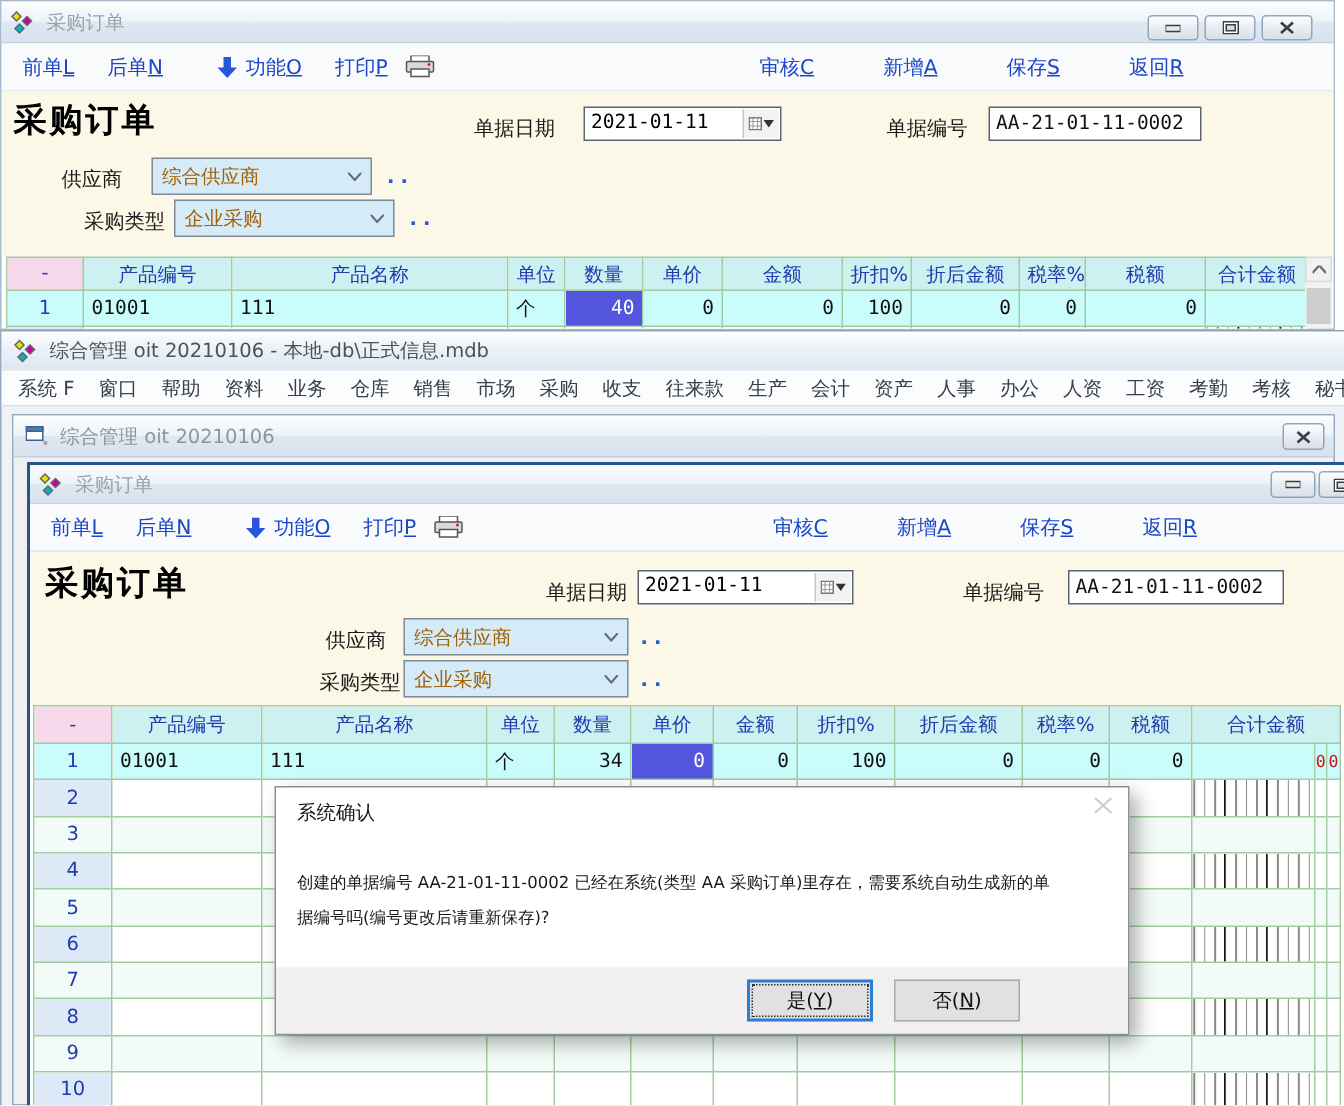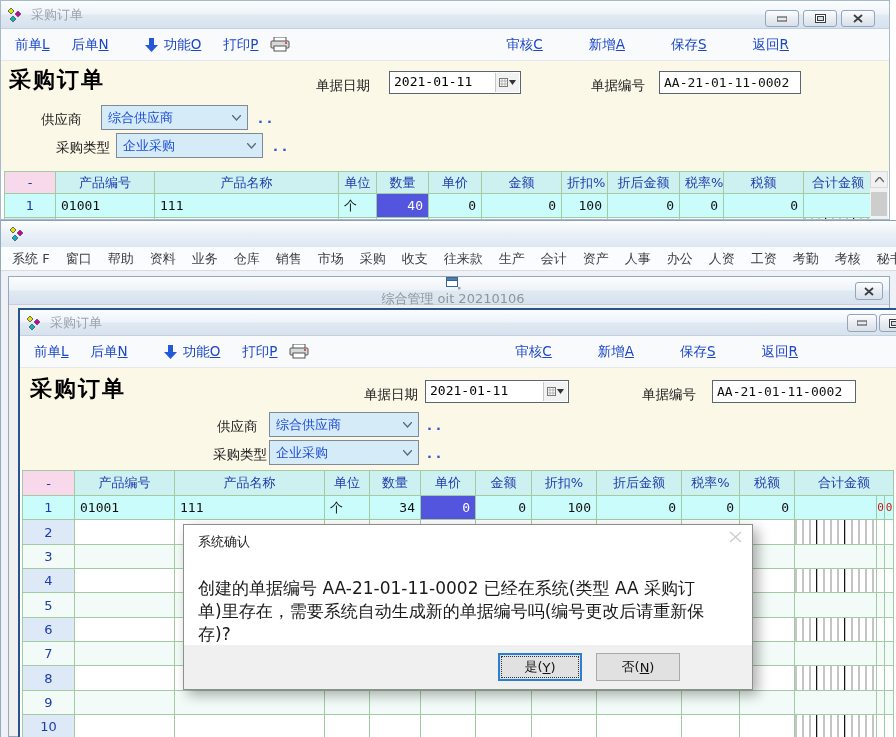--- a/index.html
+++ b/index.html
@@ -28,21 +28,21 @@
 
   
   .formarea{position:absolute;left:0;right:0;background:#fcf8e7;}
   .heading{position:absolute;font-size:22px;font-weight:bold;color:#000;letter-spacing:2px;}
   .flabel{position:absolute;font-size:13.5px;color:#1a1a1a;white-space:nowrap;}
   .tinput{position:absolute;height:23px;border:1px solid #5a6570;background:#fff;
     font-size:13px;font-family:"DejaVu Sans Mono","Liberation Mono",monospace;padding:2px 4px;color:#111;}
   .calbtn{position:absolute;top:1px;bottom:1px;right:1px;width:24px;background:#f2f2f2;
     display:flex;align-items:center;justify-content:center;gap:1px;border-left:1px solid #c8c8c8;}
   .combo{position:absolute;height:25px;border:1px solid #7e8a96;background:#d6ebf8;
-    font-size:13px;color:#1d4ed8;display:flex;align-items:center;padding-left:6px;}
+    font-size:13px;color:#a16207;display:flex;align-items:center;padding-left:6px;}
   .combo .chev{margin-left:auto;margin-right:6px;}
   .more{position:absolute;color:#2458d8;font-size:13px;font-weight:bold;letter-spacing:4px;}
 
   
   table.grid{border-collapse:collapse;table-layout:fixed;position:absolute;background:#fff;}
   .grid th,.grid td{border:1px solid #a2cba2;padding:0 5px;overflow:hidden;white-space:nowrap;}
   .grid th{background:#cdf0f1;color:#1e3cae;font-size:13px;font-weight:normal;text-align:center;}
   .grid th.hminus{background:#f8d9ec;}
   .grid td{font-size:13px;color:#101010;background:#fff;
     font-family:"DejaVu Sans Mono","Liberation Mono",monospace;}
@@ -74,39 +74,39 @@
   #win-main{left:0;top:220px;width:896px;height:517px;background:#eef1f5;
     border-top:1px solid #8aa0b8;border-left:1px solid #96aabf;z-index:2;}
   #main-titlebar{height:26px;position:relative;display:flex;align-items:center;
     background:linear-gradient(#fdfefe,#eaf0f7 50%,#dde7f2);}
   #main-titlebar .ttl{color:#4c5258;}
   #menubar{height:24px;background:#fbfcfd;border-bottom:1px solid #d8dde2;
     display:flex;align-items:center;gap:10px;padding-left:8px;}
   .menu-item{font-size:13px;color:#3a3f45;padding:0 3px;white-space:nowrap;}
 
   #win-mdi{left:8px;top:276px;width:882px;height:461px;border:1px solid #96aabf;background:#f0f0f0;z-index:3;}
-  #win-mdi .titlebar{height:28px;flex-direction:column;}
+  #win-mdi .titlebar{height:28px;}
   #win-mdi .ttl{color:#8d949c;}
 
   #win-po2{left:18px;top:308px;width:880px;height:429px;border:2px solid #26548e;border-right:0;border-bottom:0;z-index:4;}
   #win-po2 .titlebar{height:26px;}
   #win-po2 .tb{top:26px;}
   #win-po2 .formarea{top:58px;height:102px;}
 
   
   .vscroll{position:absolute;top:170px;right:1px;width:18px;bottom:0;background:#f1f1f1;}
   .sb-up{height:17px;border:1px solid #dadada;background:#f1f1f1;display:flex;align-items:center;justify-content:center;}
   .sb-thumb{position:absolute;left:1px;right:1px;top:21px;height:24px;background:#cdcdcd;}
 
   
   #dialog{position:absolute;left:183px;top:524px;width:570px;height:166px;background:#fff;
     border:1px solid #8f8f8f;z-index:5;box-shadow:5px 5px 12px rgba(0,0,0,.32);}
   #dialog .dtitle{position:absolute;left:14px;top:8px;font-size:13px;color:#1a1a1a;}
   #dialog .dclose{position:absolute;right:10px;top:6px;}
-  #dialog .dmsg{position:absolute;left:14px;top:52px;width:508px;font-size:17px;line-height:23px;color:#1a1a1a;}
+  #dialog .dmsg{position:absolute;left:14px;top:52px;width:508px;font-size:11px;line-height:23px;color:#1a1a1a;}
   .btnstrip{position:absolute;left:0;right:0;bottom:0;height:44px;background:#f0f0f0;
     display:flex;align-items:center;justify-content:flex-end;gap:14px;padding-right:72px;}
   .dbtn{height:28px;min-width:84px;background:#e1e1e1;border:1px solid #a9a9a9;
     font-size:13px;color:#111;display:flex;align-items:center;justify-content:center;}
   .dbtn.default{border:2px solid #2a7fd4;outline:1px dotted #333;outline-offset:-4px;}
 
   svg{display:block;}
 </style>
 </head>
 <body>
@@ -293,20 +293,21 @@
 
   <div class="win" id="win-main">
     <div id="main-titlebar">
       <span style="margin-left:8px">
         <svg width="16" height="16">
             <polygon points="4,1 7,4 4,7 1,4" fill="#e3e300" stroke="#666"></polygon>
             <polygon points="11,4 14,7 11,10 8,7" fill="#cc00a8" stroke="#666"></polygon>
             <polygon points="6,9 9,12 6,15 3,12" fill="#00b2ca" stroke="#666"></polygon>
           </svg>
       </span>
+      <span class="ttl">综合管理 oit 20210106 - 本地-db\正式信息.mdb</span>
     </div>
     <div id="menubar">
       <span class="menu-item">系统 F</span>
       <span class="menu-item">窗口</span>
       <span class="menu-item">帮助</span>
       <span class="menu-item">资料</span>
       <span class="menu-item">业务</span>
       <span class="menu-item">仓库</span>
       <span class="menu-item">销售</span>
       <span class="menu-item">市场</span>

